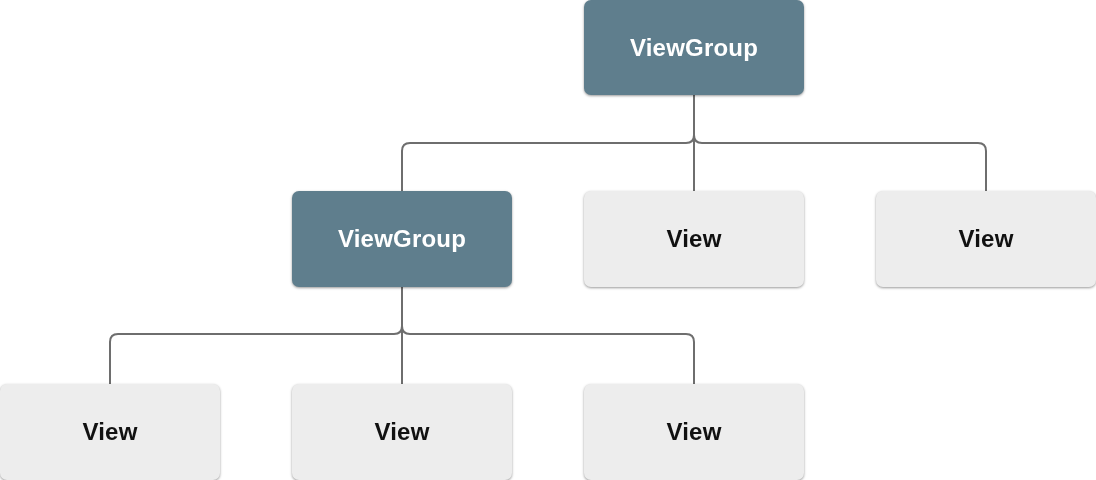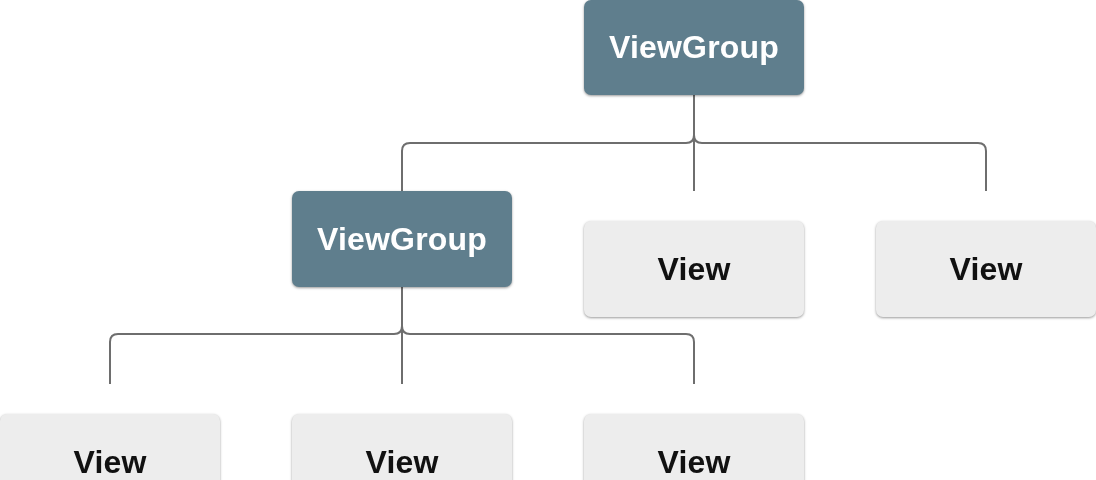--- a/index.html
+++ b/index.html
@@ -30,27 +30,27 @@
     stroke-width: 2;
     fill: none;
   }
   .node {
     position: absolute;
     z-index: 2;
     display: flex;
     align-items: center;
     justify-content: center;
     border-radius: 7px;
-    font-size: 32px;
+    font-size: 24px;
     font-weight: bold;
     letter-spacing: 0.2px;
     box-shadow: 0 1px 3px rgba(0,0,0,0.28), 0 1px 2px rgba(0,0,0,0.14);
   }
   .node.viewgroup { background: var(--vg-fill); color: var(--vg-text); }
-  .node.view      { background: var(--view-fill); color: var(--view-text); margin-top: 30px; }
+  .node.view      { background: var(--view-fill); color: var(--view-text); }
 
   
   .n-root   { left: 584px; top:   0px; width: 220px; height: 95px; }
   .n-vg2    { left: 292px; top: 191px; width: 220px; height: 96px; }
   .n-v2mid  { left: 584px; top: 191px; width: 220px; height: 96px; }
   .n-v2rt   { left: 876px; top: 191px; width: 220px; height: 96px; }
   .n-v3a    { left:   0px; top: 384px; width: 220px; height: 96px; }
   .n-v3b    { left: 292px; top: 384px; width: 220px; height: 96px; }
   .n-v3c    { left: 584px; top: 384px; width: 220px; height: 96px; }
 </style>

